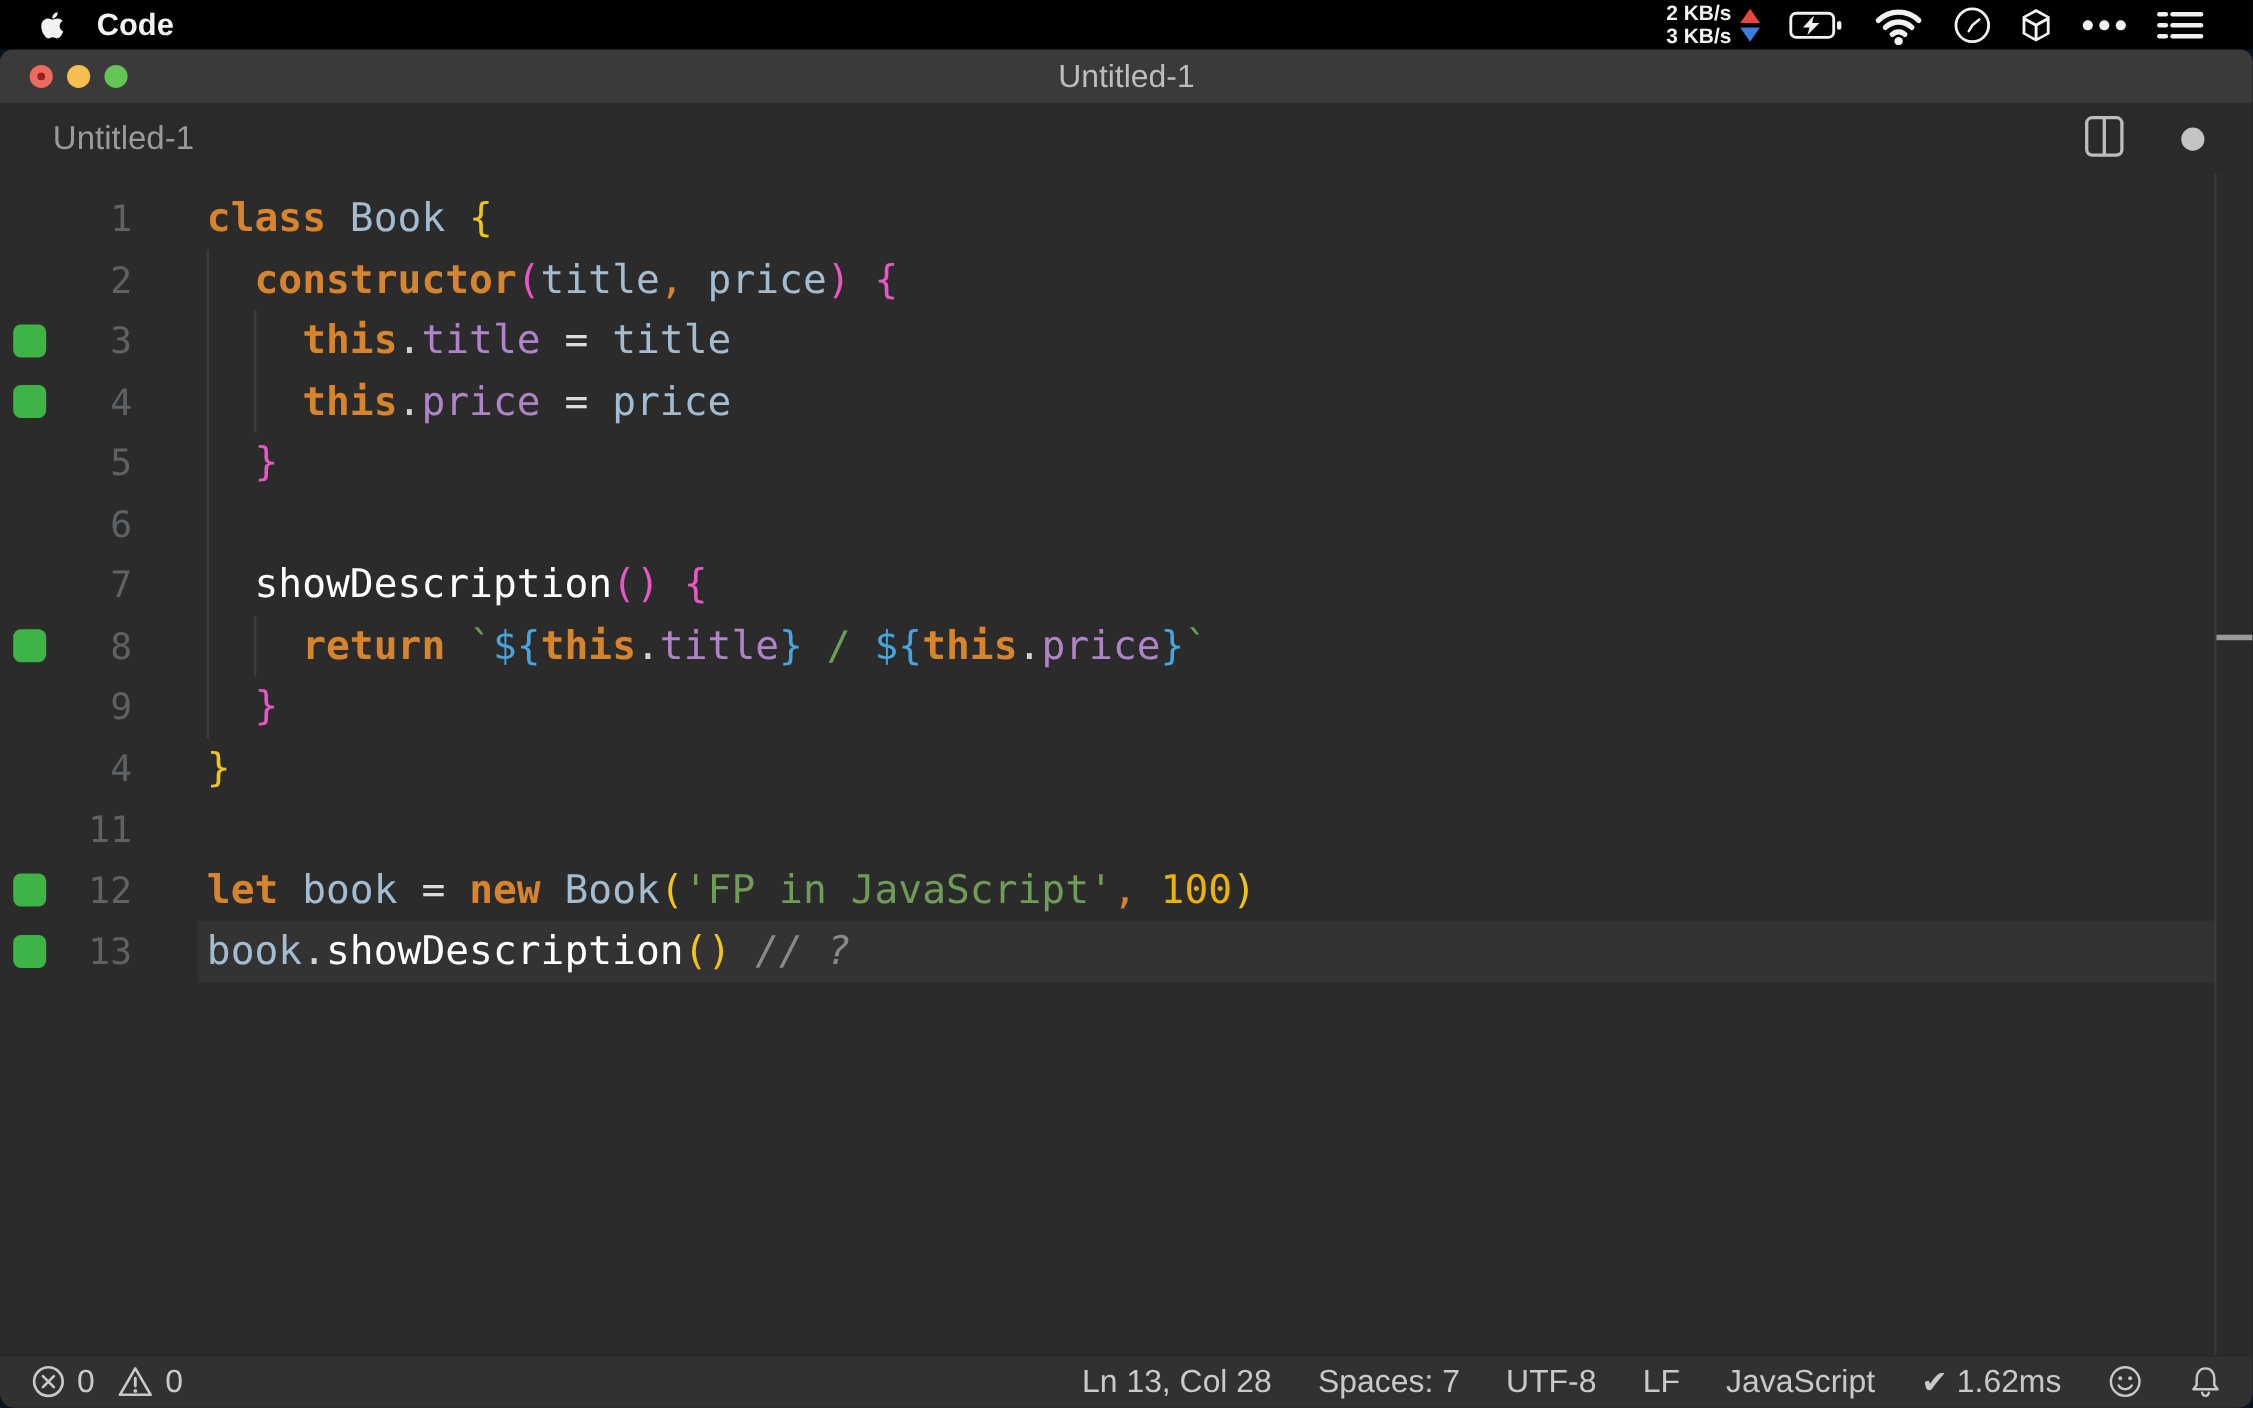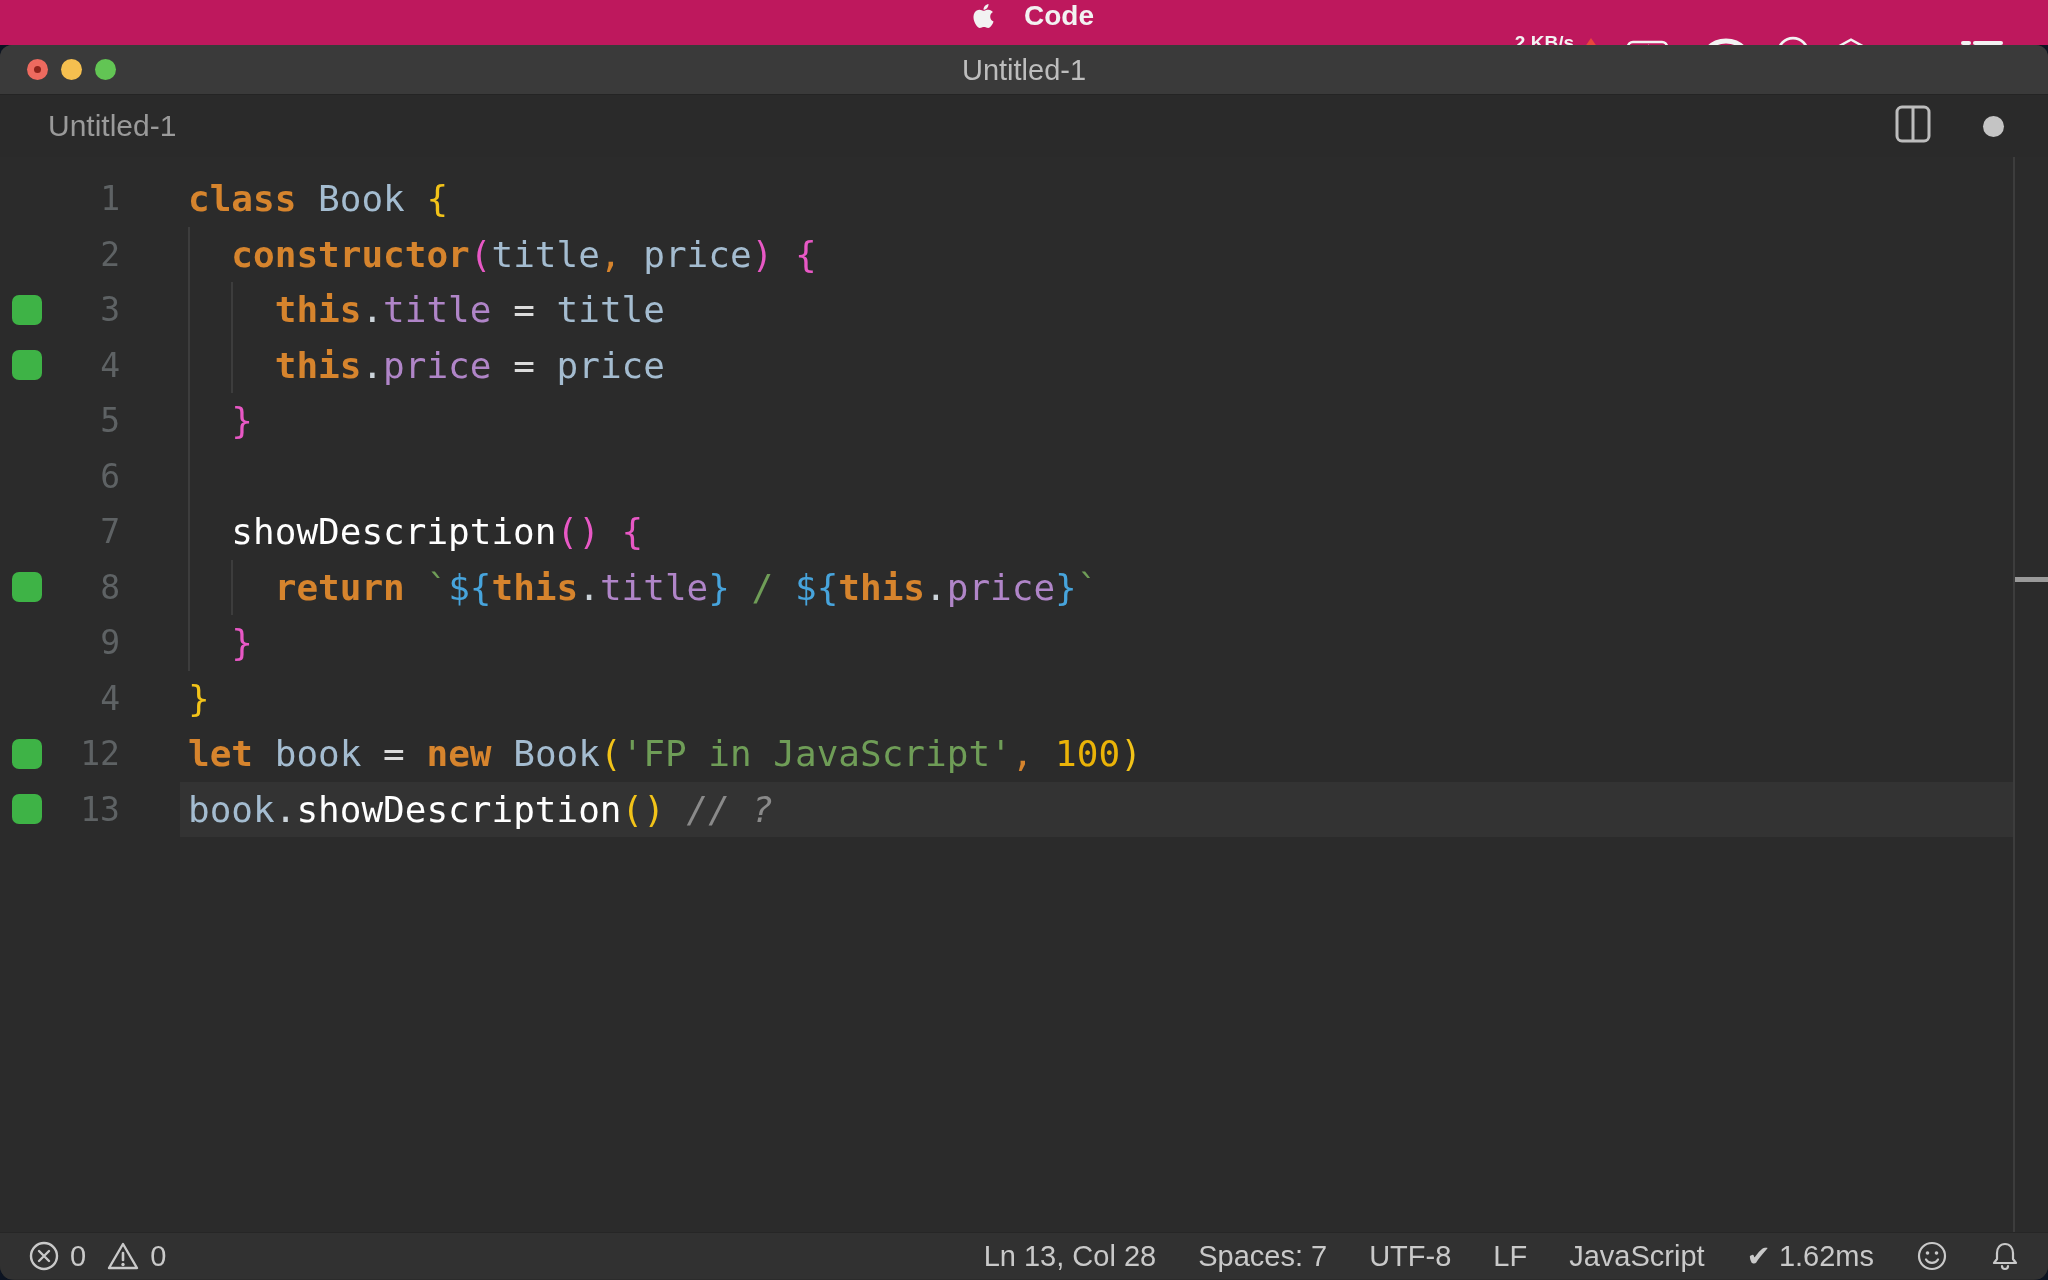--- a/index.html
+++ b/index.html
@@ -1,21 +1,21 @@
 <!DOCTYPE html>
 <html><head>
 <meta charset="utf-8">
 <style>
   * { margin:0; padding:0; box-sizing:border-box; }
   html,body { width:2048px; height:1280px; background:#0c1422; overflow:hidden; }
   .screen { position:relative; width:2048px; height:1280px; font-family:"Liberation Sans", sans-serif; }
 
   
-  .menubar { position:absolute; top:0; left:0; width:2048px; height:45px; background:#be185d;
-             display:flex; align-items:center; color:#f2f2f2; font-size:28px;flex-direction:column; }
+  .menubar { position:absolute; top:0; left:0; width:2048px; height:45px; background:#000000;
+             display:flex; align-items:center; color:#f2f2f2; font-size:28px; }
   .menubar-left { display:flex; align-items:center; }
   .apple { width:46px; margin-left:24px; display:flex; justify-content:center; }
   .app-name { font-weight:bold; padding:0 18px; }
   .menu-item { padding:0 17px; }
   .menubar-right { margin-left:auto; display:flex; align-items:center; gap:26px; padding-right:44px; }
   .net { display:flex; align-items:center; gap:8px; }
   .net-text { text-align:right; font-size:19px; line-height:21px; font-weight:bold; }
   .net-arrows { display:flex; flex-direction:column; gap:4px; }
   .arr-up { width:0; height:0; border-left:9px solid transparent; border-right:9px solid transparent; border-bottom:13px solid #e8473c; }
   .arr-down { width:0; height:0; border-left:9px solid transparent; border-right:9px solid transparent; border-top:13px solid #3a7de0; }
@@ -217,20 +217,24 @@
           </div>
           <div class="code-line">
             <span class="line-num">9</span>
             <span class="line-code"><span class="tok-w">  </span><span class="tok-b2">}</span></span>
           </div>
           <div class="code-line">
             <span class="line-num">4</span>
             <span class="line-code"><span class="tok-b1">}</span></span>
           </div>
           <div class="code-line">
+            <span class="line-num">11</span>
+            <span class="line-code"></span>
+          </div>
+          <div class="code-line">
             <span class="gutter-square" style="background: rgb(62, 179, 70);"></span>
             <span class="line-num">12</span>
             <span class="line-code"><span class="tok-k">let</span><span class="tok-w"> </span><span class="tok-id">book</span><span class="tok-w"> </span><span class="tok-eq">=</span><span class="tok-w"> </span><span class="tok-k">new</span><span class="tok-w"> </span><span class="tok-id">Book</span><span class="tok-b1">(</span><span class="tok-str">'FP in JavaScript'</span><span class="tok-op">,</span><span class="tok-w"> </span><span class="tok-num">100</span><span class="tok-b1">)</span></span>
           </div>
           <div class="code-line active">
             <span class="gutter-square" style="background: rgb(62, 179, 70);"></span>
             <span class="line-num">13</span>
             <span class="line-code"><span class="tok-id">book</span><span class="tok-dot">.</span><span class="tok-fn">showDescription</span><span class="tok-b1">(</span><span class="tok-b1">)</span><span class="tok-w"> </span><span class="tok-cmt">// ?</span><span class="tok-w">  </span></span>
           </div>
           <div class="indent-guide" style="left: 188px; top: 69.5px; height: 444px;"></div>

